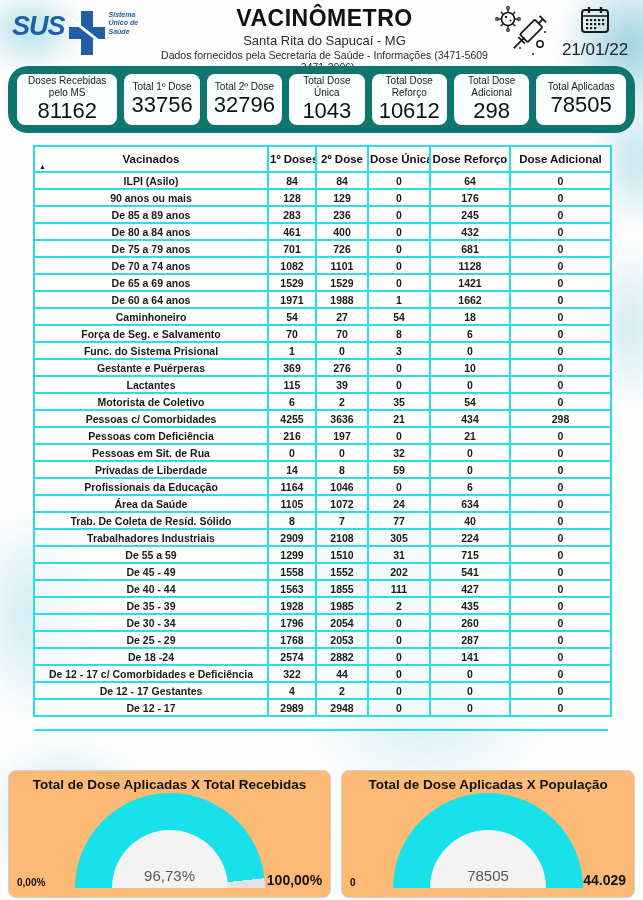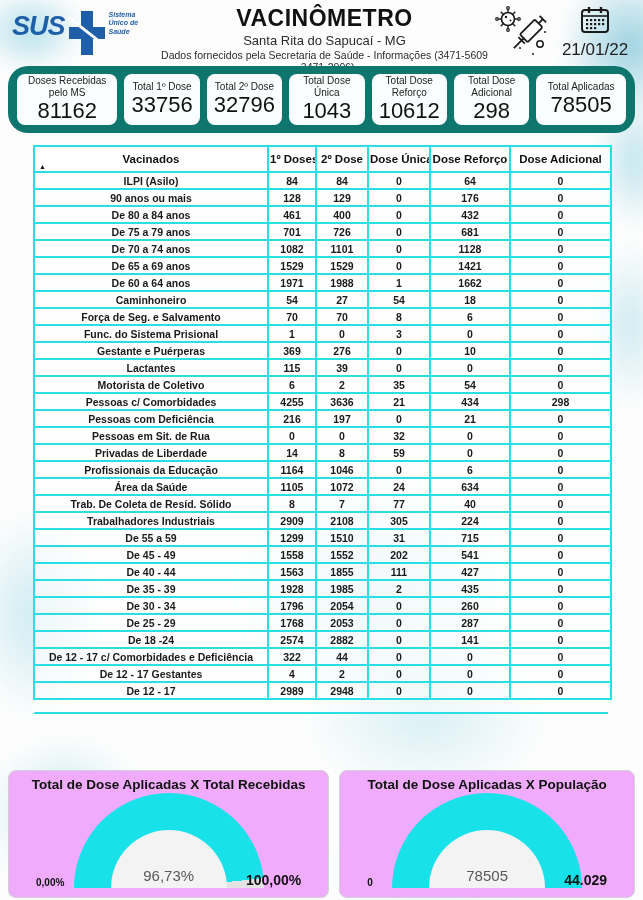--- a/index.html
+++ b/index.html
@@ -55,21 +55,21 @@
   col.c0{width:234px;}col.c1{width:48px;}col.c2{width:52px;}col.c3{width:62px;}col.c4{width:80px;}col.c5{width:101px;}
   th,td{border:2px solid #2adee6;text-align:center;overflow:hidden;white-space:nowrap;}
   th{font-size:11.5px;font-weight:bold;height:24px;background:rgba(255,255,255,.75);padding:0 1px;color:#111;}
   th.first{position:relative;}
   .sort{position:absolute;left:4px;bottom:1px;font-size:7px;color:#111;}
   td{font-size:10.5px;font-weight:bold;height:15px;background:rgba(255,255,255,.6);padding:0 2px;color:#1a1a1a;}
   .table-bottom{width:573px;height:12px;background:rgba(255,255,255,.5);border-bottom:2px solid #2adee6;border-left:2px solid rgba(42,222,230,.0);}
 
   
   .gauges{position:absolute;left:8px;right:8px;top:770px;height:128px;display:flex;gap:10px;}
-  .gauge-card{flex:1;background:#f0abfc;border:1px solid #ccd2d5;border-radius:8px;padding:6px 19px 2px;position:relative;overflow:hidden;box-sizing:border-box;}
+  .gauge-card{flex:1;background:#fdba74;border:1px solid #ccd2d5;border-radius:8px;padding:6px 0 2px;position:relative;overflow:hidden;box-sizing:border-box;}
   .gauge-card.left{flex:1.1;}
   .gauge-title{text-align:center;font-weight:bold;font-size:13.5px;color:#111;}
   .gauge-wrap{position:relative;height:98px;}
   .gauge-arc{position:absolute;left:50%;bottom:2px;transform:translateX(-50%);width:190px;height:95px;overflow:hidden;}
   .gauge-fill{position:absolute;top:0;left:0;width:190px;height:190px;border-radius:50%;}
   .arc-hole{position:absolute;left:50%;top:95px;transform:translate(-50%,-50%);width:116px;height:116px;border-radius:50%;background:#f3f3f3;}
   .gauge-value{position:absolute;left:0;right:0;bottom:6px;text-align:center;font-size:15px;color:#595959;}
   .gauge-min{position:absolute;left:8px;bottom:2px;font-size:10px;font-weight:bold;color:#111;}
   .gauge-max{position:absolute;right:8px;bottom:2px;font-size:14px;font-weight:bold;color:#111;}
 </style>
@@ -227,20 +227,28 @@
         </tr>
         <tr>
           <td>90 anos ou mais</td>
           <td>128</td>
           <td>129</td>
           <td>0</td>
           <td>176</td>
           <td>0</td>
         </tr>
         <tr>
+          <td>De 85 a 89 anos</td>
+          <td>283</td>
+          <td>236</td>
+          <td>0</td>
+          <td>245</td>
+          <td>0</td>
+        </tr>
+        <tr>
           <td>De 80 a 84 anos</td>
           <td>461</td>
           <td>400</td>
           <td>0</td>
           <td>432</td>
           <td>0</td>
         </tr>
         <tr>
           <td>De 75 a 79 anos</td>
           <td>701</td>

